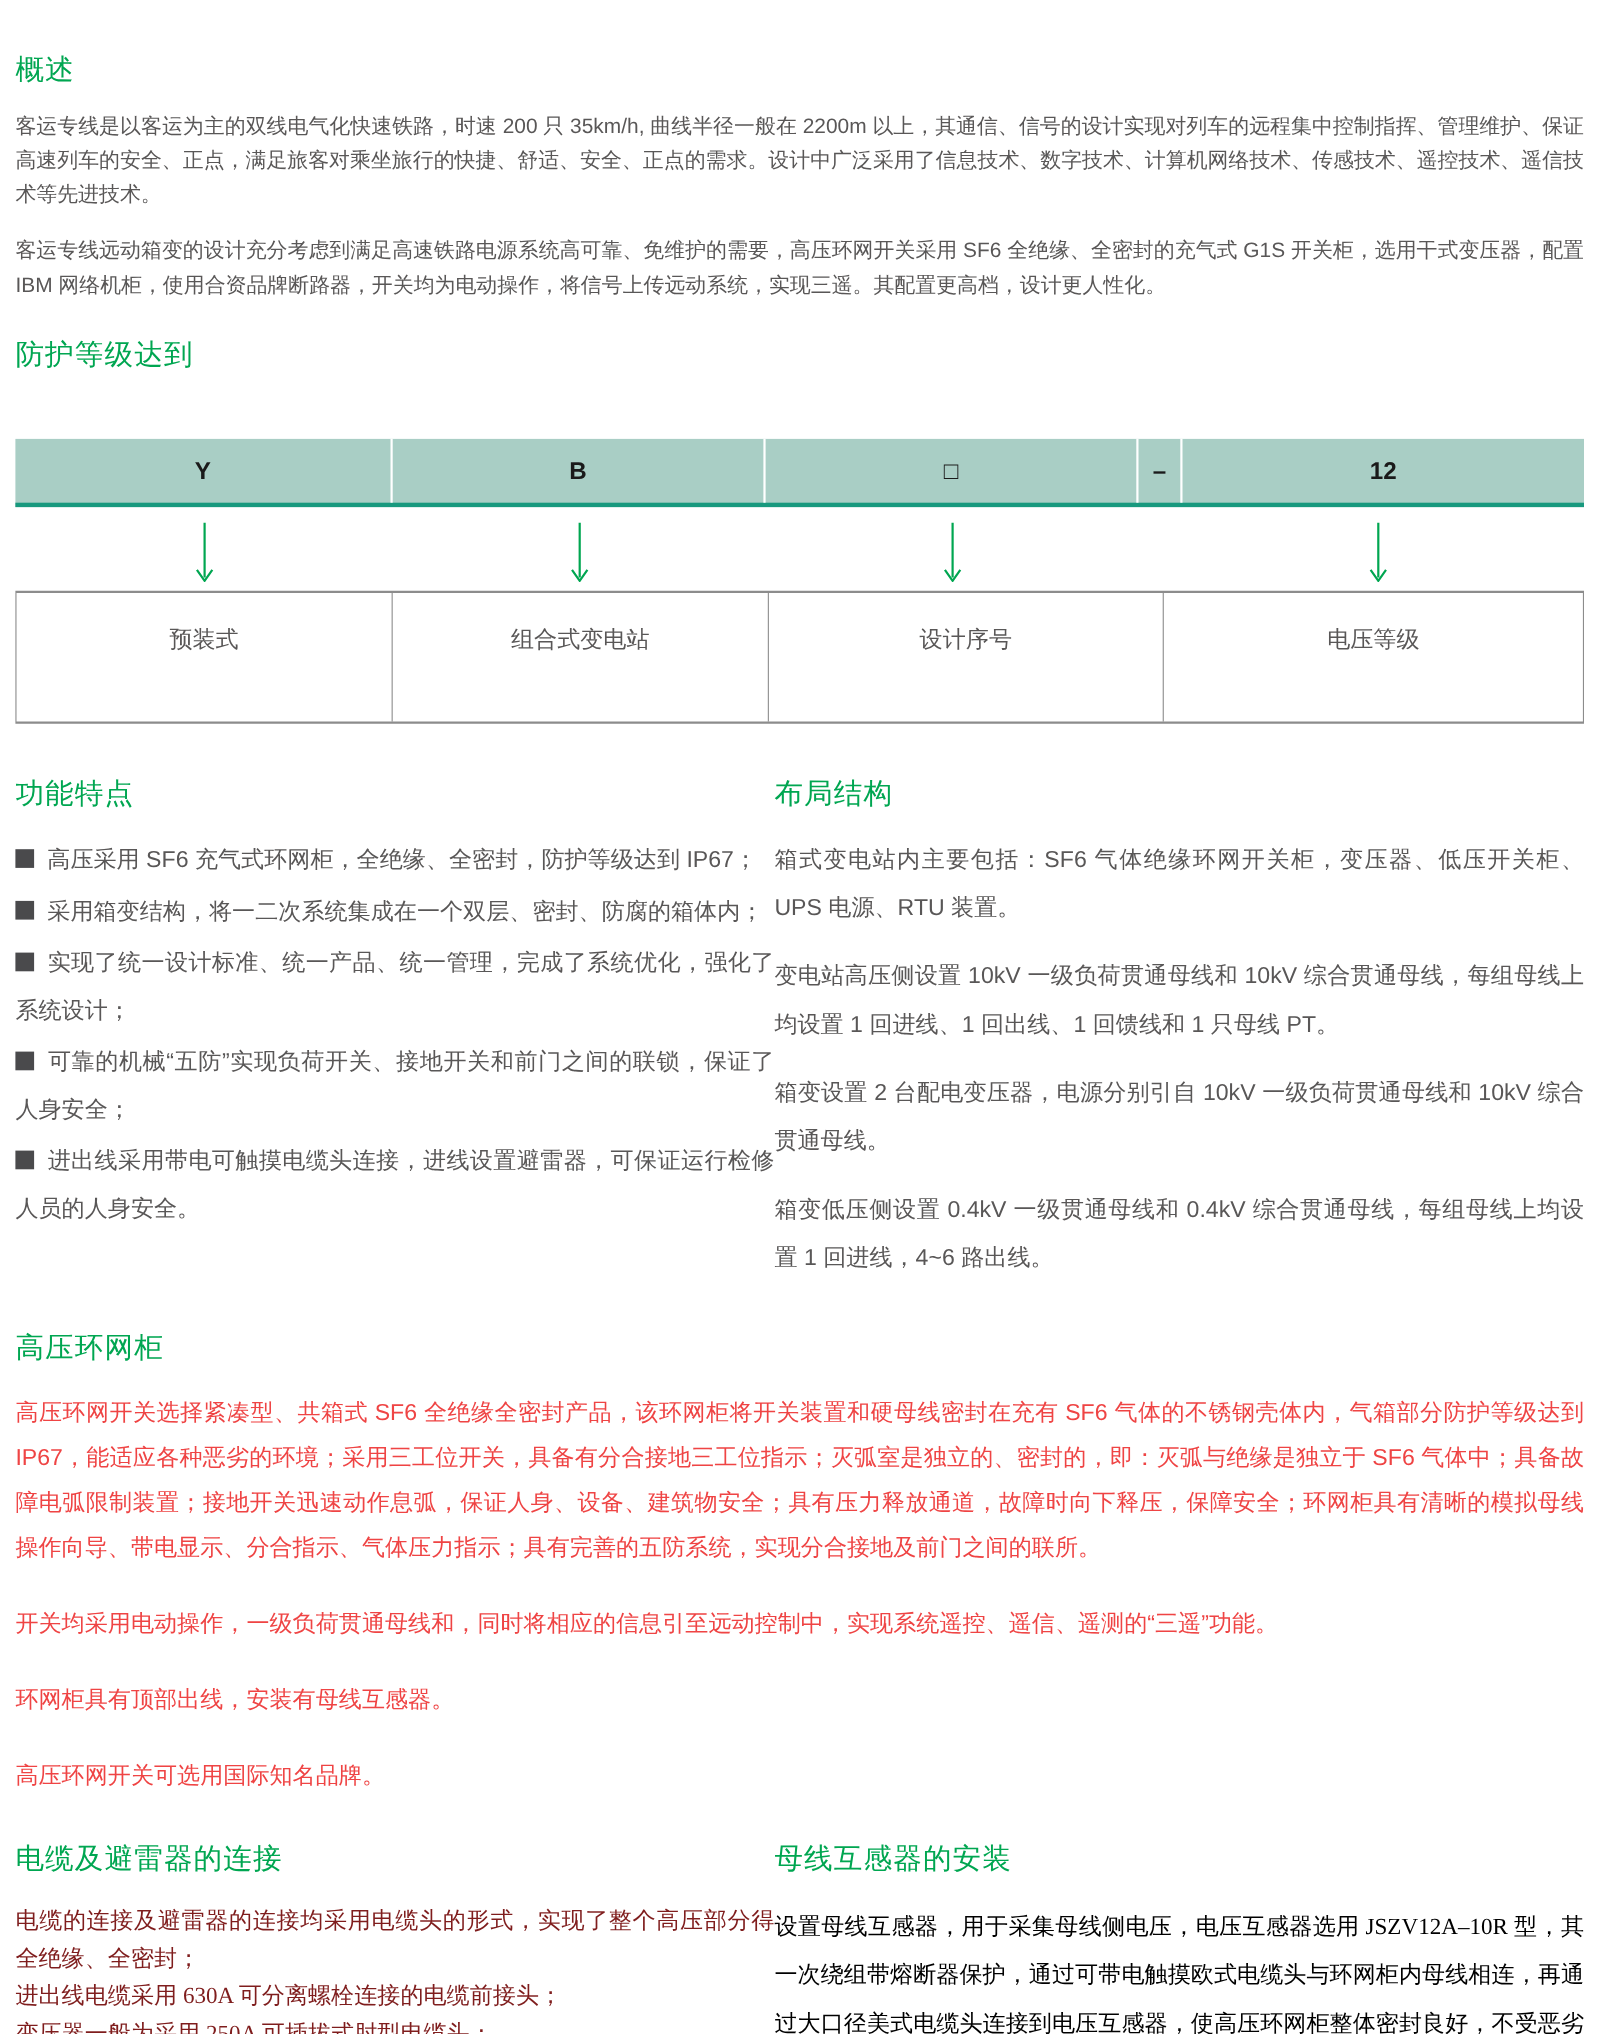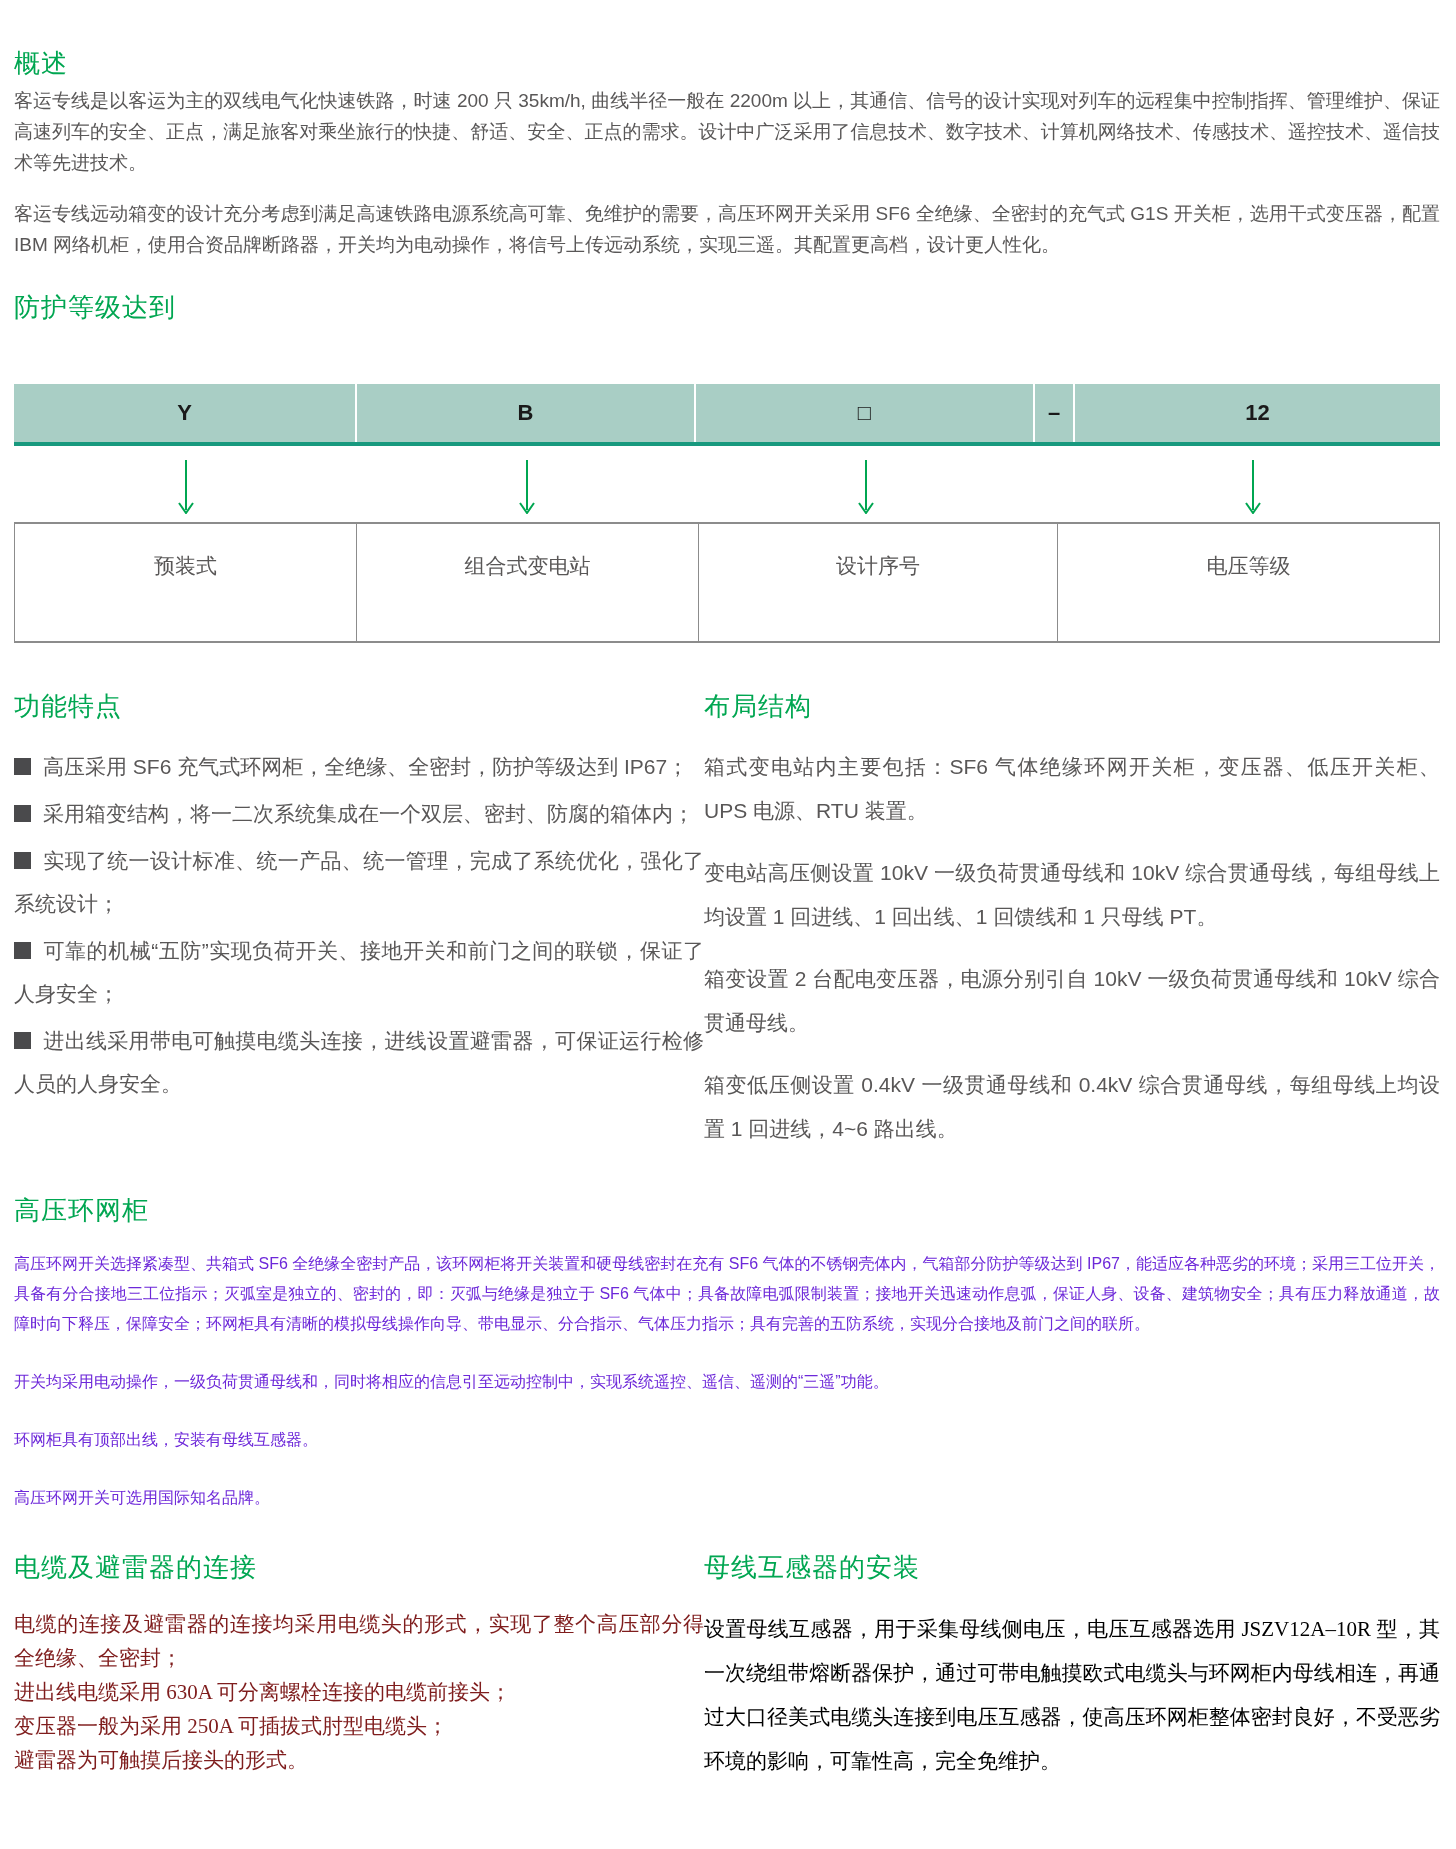--- a/index.html
+++ b/index.html
@@ -51,36 +51,36 @@
     margin-right:12px; vertical-align:-1px;
   }
   .loose-text { font-size:21px; line-height:44px; color:#595757; text-align:justify; }
   .loose-text p { margin-bottom:18px; }
 
   .section-features { margin-top:46px; }
 
   
   .section-hvrmu { margin-top:24px; }
   .section-hvrmu h2.sec-head { margin-bottom:22px; }
-  .hv-text { font-size:16px; line-height:30px; color:#6d28d9; text-align:justify; }
+  .hv-text { font-size:21px; line-height:41px; color:#ef4444; text-align:justify; }
   .hv-text .hv-lead { margin-bottom:0; }
   .hv-text .hv-line { margin-top:28px; }
 
   
   .section-cable { margin-top:38px;font-family:Liberation Serif, serif; }
   .cable-lines { font-size:21px; line-height:34px; color:#7f1d1d; text-align:justify; }
   .busbar-text { font-size:21px; line-height:44px; color:#000000; text-align:justify; }
 </style>
 </head>
 <body>
 
 <div class="page">
 
   <section class="section-overview">
-    <h2 class="sec-head" style="margin-bottom:5px;">概述</h2>
+    <h2 class="sec-head" style="margin-bottom:20px;">概述</h2>
     <div class="body-text">
       <p>客运专线是以客运为主的双线电气化快速铁路，时速 200 只 35km/h, 曲线半径一般在 2200m 以上，其通信、信号的设计实现对列车的远程集中控制指挥、管理维护、保证高速列车的安全、正点，满足旅客对乘坐旅行的快捷、舒适、安全、正点的需求。设计中广泛采用了信息技术、数字技术、计算机网络技术、传感技术、遥控技术、遥信技术等先进技术。</p>
       <p>客运专线远动箱变的设计充分考虑到满足高速铁路电源系统高可靠、免维护的需要，高压环网开关采用 SF6 全绝缘、全密封的充气式 G1S 开关柜，选用干式变压器，配置 IBM 网络机柜，使用合资品牌断路器，开关均为电动操作，将信号上传远动系统，实现三遥。其配置更高档，设计更人性化。</p>
     </div>
   </section>
 
   <section class="model-section">
     <h2 class="sec-head">防护等级达到</h2>
     <div class="model-table">
       <div class="model-header">

